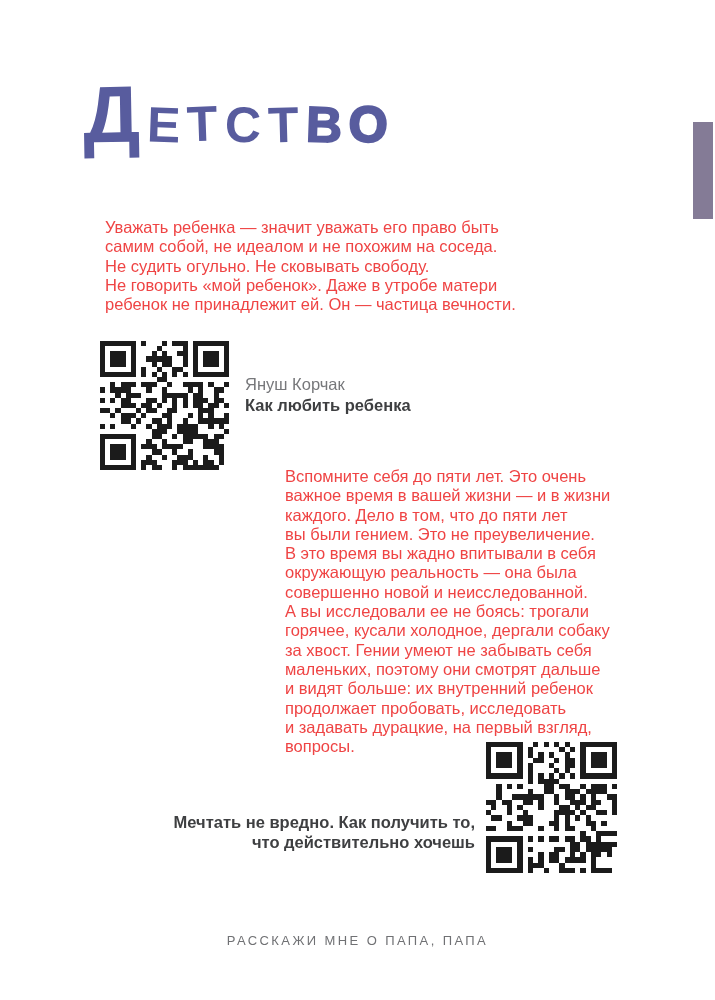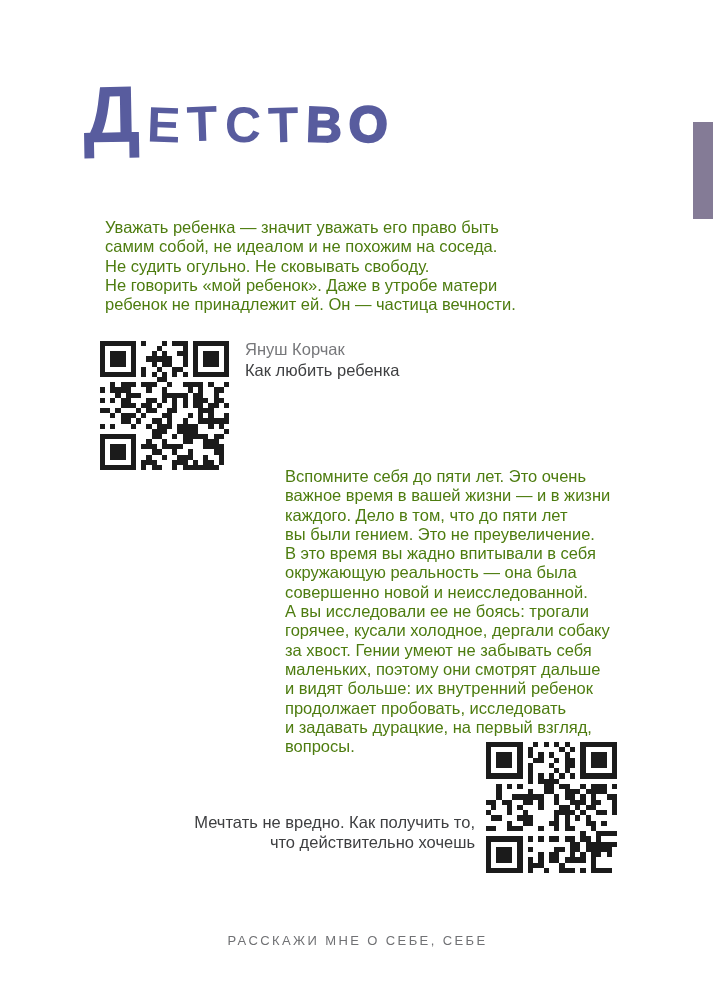--- a/index.html
+++ b/index.html
@@ -28,33 +28,33 @@
 
   
   .accent-bar{
     position:absolute;right:2px;top:122px;
     width:20px;height:97px;
   }
 
   .quote{
     position:absolute;margin:0;
     font-size:16.5px;line-height:19.3px;
-    color:#4d7c0f;white-space:pre-line;
+    color:#ef4444;white-space:pre-line;
   }
   .quote-1{left:105px;top:218px;width:420px;}
   .quote-2{left:285px;top:439px;width:345px;margin-top:28px;}
 
   .qr{position:absolute;}
   .qr-1{left:100px;top:341px;width:129px;height:129px;}
   .qr-2{left:486px;top:742px;width:131px;height:131px;}
   .qr svg{width:100%;height:100%;display:block;}
 
   .attribution{position:absolute;font-size:16.5px;}
-  .attribution .attr-author{color:#77787b;line-height:21px;}
-  .attribution .attr-book{color:#3e3f41;font-weight:normal;line-height:21px;white-space:pre-line;}
+  .attribution .attr-author{color:#77787b;line-height:21px;margin-top:35px;}
+  .attribution .attr-book{color:#3e3f41;font-weight:bold;line-height:21px;white-space:pre-line;}
   .attr-1{left:245px;top:339px;text-align:left;}
   .attr-2{right:240px;top:812px;text-align:right;}
   .attr-2 .attr-author{line-height:20px;}
   .attr-2 .attr-book{line-height:20px;}
 
   .footer{
     position:absolute;left:0;right:0;top:933px;
     text-align:center;
     font-size:13px;letter-spacing:2.4px;
     color:#707174;
@@ -114,15 +114,15 @@
     <svg class="qr-svg" viewBox="0 0 25 25" shape-rendering="crispEdges" aria-hidden="true">
         <path d="M0 0h1v1h-1zM1 0h1v1h-1zM2 0h1v1h-1zM3 0h1v1h-1zM4 0h1v1h-1zM5 0h1v1h-1zM6 0h1v1h-1zM9 0h1v1h-1zM11 0h1v1h-1zM13 0h1v1h-1zM15 0h1v1h-1zM18 0h1v1h-1zM19 0h1v1h-1zM20 0h1v1h-1zM21 0h1v1h-1zM22 0h1v1h-1zM23 0h1v1h-1zM24 0h1v1h-1zM0 1h1v1h-1zM6 1h1v1h-1zM8 1h1v1h-1zM14 1h1v1h-1zM16 1h1v1h-1zM18 1h1v1h-1zM24 1h1v1h-1zM0 2h1v1h-1zM2 2h1v1h-1zM3 2h1v1h-1zM4 2h1v1h-1zM6 2h1v1h-1zM8 2h1v1h-1zM10 2h1v1h-1zM12 2h1v1h-1zM15 2h1v1h-1zM18 2h1v1h-1zM20 2h1v1h-1zM21 2h1v1h-1zM22 2h1v1h-1zM24 2h1v1h-1zM0 3h1v1h-1zM2 3h1v1h-1zM3 3h1v1h-1zM4 3h1v1h-1zM6 3h1v1h-1zM9 3h1v1h-1zM10 3h1v1h-1zM13 3h1v1h-1zM15 3h1v1h-1zM16 3h1v1h-1zM18 3h1v1h-1zM20 3h1v1h-1zM21 3h1v1h-1zM22 3h1v1h-1zM24 3h1v1h-1zM0 4h1v1h-1zM2 4h1v1h-1zM3 4h1v1h-1zM4 4h1v1h-1zM6 4h1v1h-1zM8 4h1v1h-1zM12 4h1v1h-1zM15 4h1v1h-1zM16 4h1v1h-1zM18 4h1v1h-1zM20 4h1v1h-1zM21 4h1v1h-1zM22 4h1v1h-1zM24 4h1v1h-1zM0 5h1v1h-1zM6 5h1v1h-1zM8 5h1v1h-1zM13 5h1v1h-1zM15 5h1v1h-1zM18 5h1v1h-1zM24 5h1v1h-1zM0 6h1v1h-1zM1 6h1v1h-1zM2 6h1v1h-1zM3 6h1v1h-1zM4 6h1v1h-1zM5 6h1v1h-1zM6 6h1v1h-1zM8 6h1v1h-1zM10 6h1v1h-1zM12 6h1v1h-1zM14 6h1v1h-1zM16 6h1v1h-1zM18 6h1v1h-1zM19 6h1v1h-1zM20 6h1v1h-1zM21 6h1v1h-1zM22 6h1v1h-1zM23 6h1v1h-1zM24 6h1v1h-1zM8 7h1v1h-1zM10 7h1v1h-1zM11 7h1v1h-1zM12 7h1v1h-1zM13 7h1v1h-1zM2 8h1v1h-1zM4 8h1v1h-1zM6 8h1v1h-1zM11 8h1v1h-1zM12 8h1v1h-1zM14 8h1v1h-1zM15 8h1v1h-1zM18 8h1v1h-1zM20 8h1v1h-1zM21 8h1v1h-1zM22 8h1v1h-1zM24 8h1v1h-1zM2 9h1v1h-1zM8 9h1v1h-1zM11 9h1v1h-1zM12 9h1v1h-1zM15 9h1v1h-1zM16 9h1v1h-1zM17 9h1v1h-1zM19 9h1v1h-1zM20 9h1v1h-1zM21 9h1v1h-1zM22 9h1v1h-1zM2 10h1v1h-1zM5 10h1v1h-1zM6 10h1v1h-1zM7 10h1v1h-1zM8 10h1v1h-1zM9 10h1v1h-1zM10 10h1v1h-1zM13 10h1v1h-1zM15 10h1v1h-1zM16 10h1v1h-1zM18 10h1v1h-1zM20 10h1v1h-1zM23 10h1v1h-1zM24 10h1v1h-1zM0 11h1v1h-1zM1 11h1v1h-1zM3 11h1v1h-1zM4 11h1v1h-1zM7 11h1v1h-1zM8 11h1v1h-1zM10 11h1v1h-1zM13 11h1v1h-1zM16 11h1v1h-1zM17 11h1v1h-1zM18 11h1v1h-1zM20 11h1v1h-1zM21 11h1v1h-1zM24 11h1v1h-1zM1 12h1v1h-1zM4 12h1v1h-1zM6 12h1v1h-1zM10 12h1v1h-1zM14 12h1v1h-1zM15 12h1v1h-1zM17 12h1v1h-1zM19 12h1v1h-1zM20 12h1v1h-1zM24 12h1v1h-1zM0 13h1v1h-1zM4 13h1v1h-1zM7 13h1v1h-1zM13 13h1v1h-1zM14 13h1v1h-1zM15 13h1v1h-1zM16 13h1v1h-1zM18 13h1v1h-1zM21 13h1v1h-1zM22 13h1v1h-1zM24 13h1v1h-1zM1 14h1v1h-1zM2 14h1v1h-1zM6 14h1v1h-1zM7 14h1v1h-1zM8 14h1v1h-1zM13 14h1v1h-1zM15 14h1v1h-1zM17 14h1v1h-1zM19 14h1v1h-1zM4 15h1v1h-1zM7 15h1v1h-1zM8 15h1v1h-1zM12 15h1v1h-1zM13 15h1v1h-1zM15 15h1v1h-1zM19 15h1v1h-1zM20 15h1v1h-1zM22 15h1v1h-1zM0 16h1v1h-1zM1 16h1v1h-1zM4 16h1v1h-1zM5 16h1v1h-1zM6 16h1v1h-1zM10 16h1v1h-1zM13 16h1v1h-1zM15 16h1v1h-1zM16 16h1v1h-1zM20 16h1v1h-1zM18 17h1v1h-1zM21 17h1v1h-1zM22 17h1v1h-1zM23 17h1v1h-1zM24 17h1v1h-1zM0 18h1v1h-1zM1 18h1v1h-1zM2 18h1v1h-1zM3 18h1v1h-1zM4 18h1v1h-1zM5 18h1v1h-1zM6 18h1v1h-1zM8 18h1v1h-1zM10 18h1v1h-1zM12 18h1v1h-1zM13 18h1v1h-1zM15 18h1v1h-1zM16 18h1v1h-1zM18 18h1v1h-1zM19 18h1v1h-1zM21 18h1v1h-1zM0 19h1v1h-1zM6 19h1v1h-1zM16 19h1v1h-1zM17 19h1v1h-1zM19 19h1v1h-1zM20 19h1v1h-1zM21 19h1v1h-1zM22 19h1v1h-1zM23 19h1v1h-1zM24 19h1v1h-1zM0 20h1v1h-1zM2 20h1v1h-1zM3 20h1v1h-1zM4 20h1v1h-1zM6 20h1v1h-1zM8 20h1v1h-1zM13 20h1v1h-1zM14 20h1v1h-1zM16 20h1v1h-1zM17 20h1v1h-1zM19 20h1v1h-1zM20 20h1v1h-1zM21 20h1v1h-1zM22 20h1v1h-1zM23 20h1v1h-1zM0 21h1v1h-1zM2 21h1v1h-1zM3 21h1v1h-1zM4 21h1v1h-1zM6 21h1v1h-1zM10 21h1v1h-1zM12 21h1v1h-1zM13 21h1v1h-1zM16 21h1v1h-1zM18 21h1v1h-1zM20 21h1v1h-1zM21 21h1v1h-1zM23 21h1v1h-1zM0 22h1v1h-1zM2 22h1v1h-1zM3 22h1v1h-1zM4 22h1v1h-1zM6 22h1v1h-1zM8 22h1v1h-1zM10 22h1v1h-1zM12 22h1v1h-1zM13 22h1v1h-1zM15 22h1v1h-1zM16 22h1v1h-1zM17 22h1v1h-1zM18 22h1v1h-1zM20 22h1v1h-1zM0 23h1v1h-1zM6 23h1v1h-1zM8 23h1v1h-1zM9 23h1v1h-1zM10 23h1v1h-1zM14 23h1v1h-1zM20 23h1v1h-1zM0 24h1v1h-1zM1 24h1v1h-1zM2 24h1v1h-1zM3 24h1v1h-1zM4 24h1v1h-1zM5 24h1v1h-1zM6 24h1v1h-1zM8 24h1v1h-1zM11 24h1v1h-1zM14 24h1v1h-1zM15 24h1v1h-1zM16 24h1v1h-1zM18 24h1v1h-1zM20 24h1v1h-1zM21 24h1v1h-1zM22 24h1v1h-1zM23 24h1v1h-1z" fill="#1b1b1b"></path>
       </svg>
   </div>
 
   <div class="attribution attr-2">
     <div class="attr-book">Мечтать не вредно. Как получить то,
 что действительно хочешь</div>
   </div>
 
-  <div class="footer">РАССКАЖИ МНЕ О СЕБЕ, СЕБЕ</div>
+  <div class="footer">РАССКАЖИ МНЕ О ПАПА, ПАПА</div>
 
 </div>
 
 </body></html>

